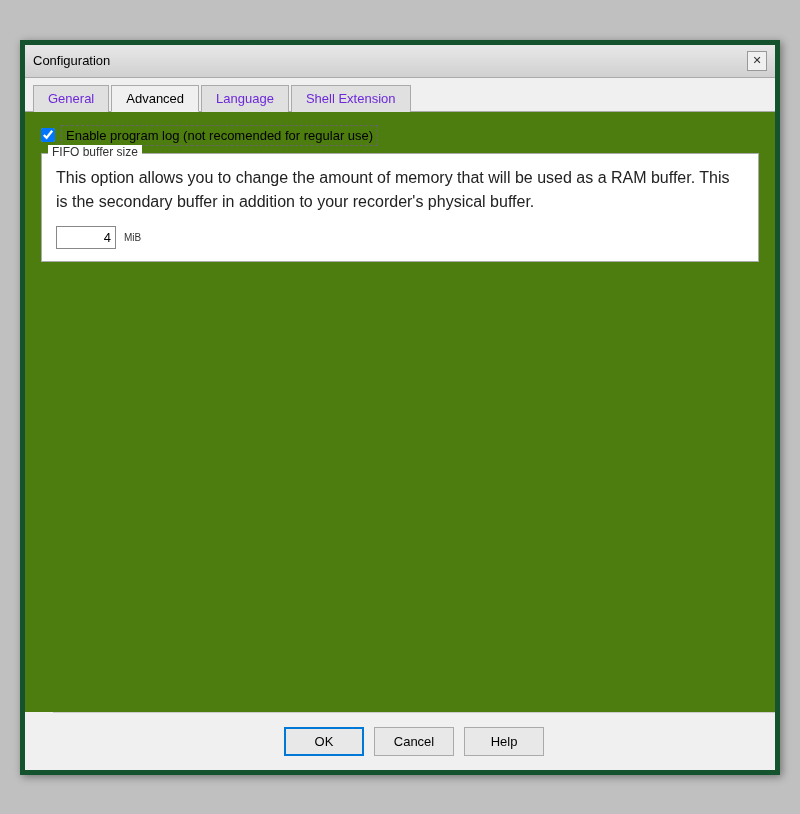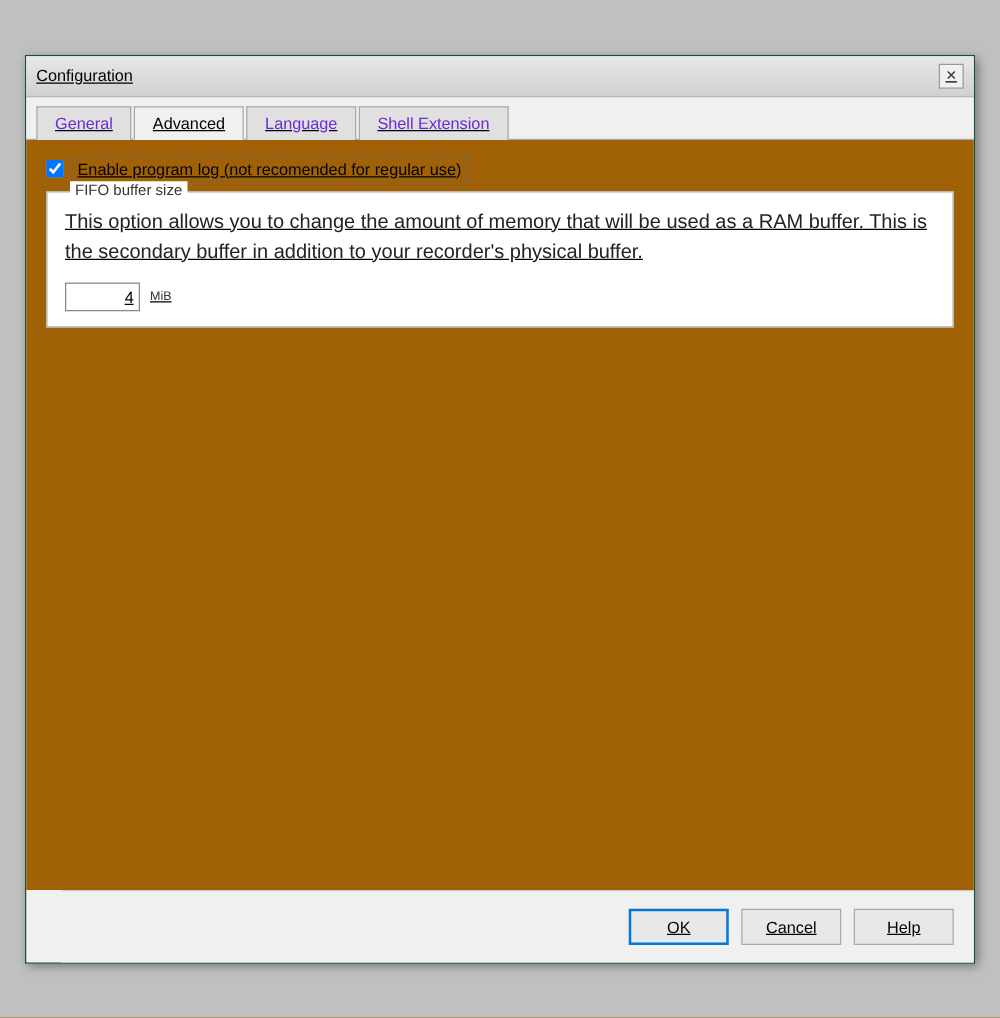--- a/index.html
+++ b/index.html
@@ -16,23 +16,22 @@
       justify-content: center;
       align-items: center;
       width: 800px;
       height: 814px;
       overflow: hidden;
     }
 
     .window {
       width: 760px;
       background: #f0f0f0;
-      border: 1px solid #14532d;
+      border: 5px solid #14532d;
       box-shadow: 2px 2px 8px rgba(0,0,0,0.4);
-      text-decoration: underline;
     }
 
     .title-bar {
       background: linear-gradient(to bottom, #e8e8e8, #d0d0d0);
       padding: 6px 8px;
       display: flex;
       align-items: center;
       justify-content: space-between;
       border-bottom: 1px solid #aaa;
       user-select: none;
@@ -79,21 +78,21 @@
     .tab.active {
       background: #f0f0f0;
       border-bottom: 1px solid #f0f0f0;
       color: #000;
       font-weight: 500;
       z-index: 1;
     }
 
     .content {
       padding: 16px;
-      background: #a16207;
+      background: #4d7c0f;
       min-height: 600px;
     }
 
     .checkbox-row {
       display: flex;
       align-items: center;
       margin-bottom: 10px;
     }
 
     .checkbox-row input[type="checkbox"] {
@@ -113,21 +112,21 @@
       border: 1px solid #aaa;
       padding: 12px 14px;
       margin-top: 10px;
       position: relative;
       background: #fff;
     }
 
     .fifo-legend {
       position: absolute;
       top: -9px;
-      left: 18px;
+      left: 6px;
       background: #fff;
       padding: 0 4px;
       font-size: 12px;
       color: #333;
     }
 
     .fifo-description {
       font-size: 16px;
       color: #222;
       line-height: 1.5;
@@ -149,21 +148,21 @@
       background: #fff;
     }
 
     .fifo-unit {
       font-size: 10px;
       color: #333;
     }
 
     .button-bar {
       display: flex;
-      justify-content: flex-end;
+      justify-content: center;
       gap: 10px;
       padding: 14px 16px;
       border-top: 1px solid #ccc;
       background: #f0f0f0;
       margin-left: 28px;
     }
 
     .btn {
       min-width: 80px;
       padding: 5px 16px;

